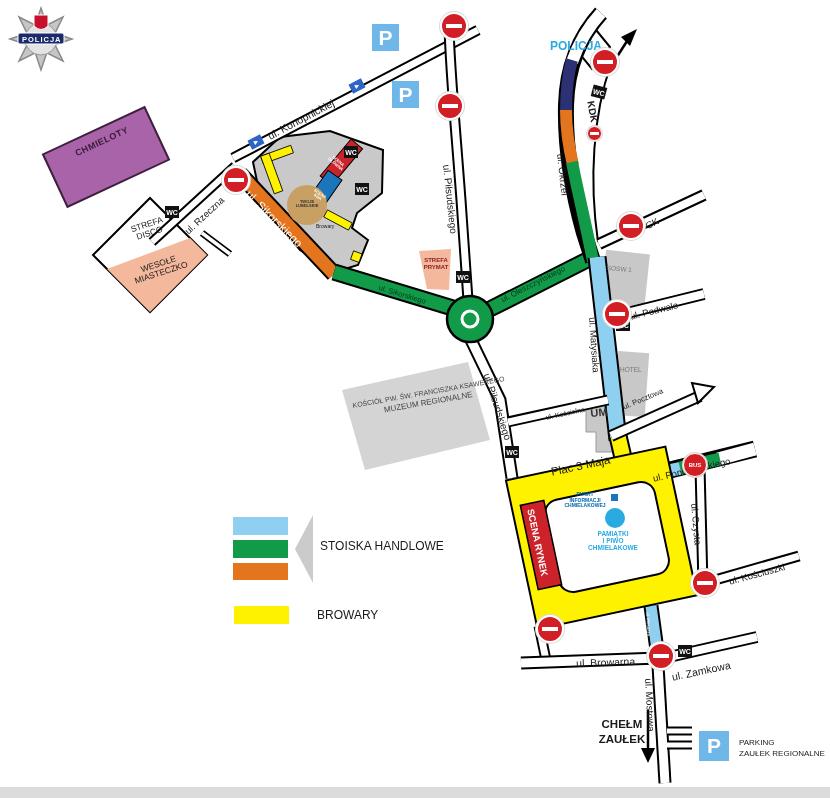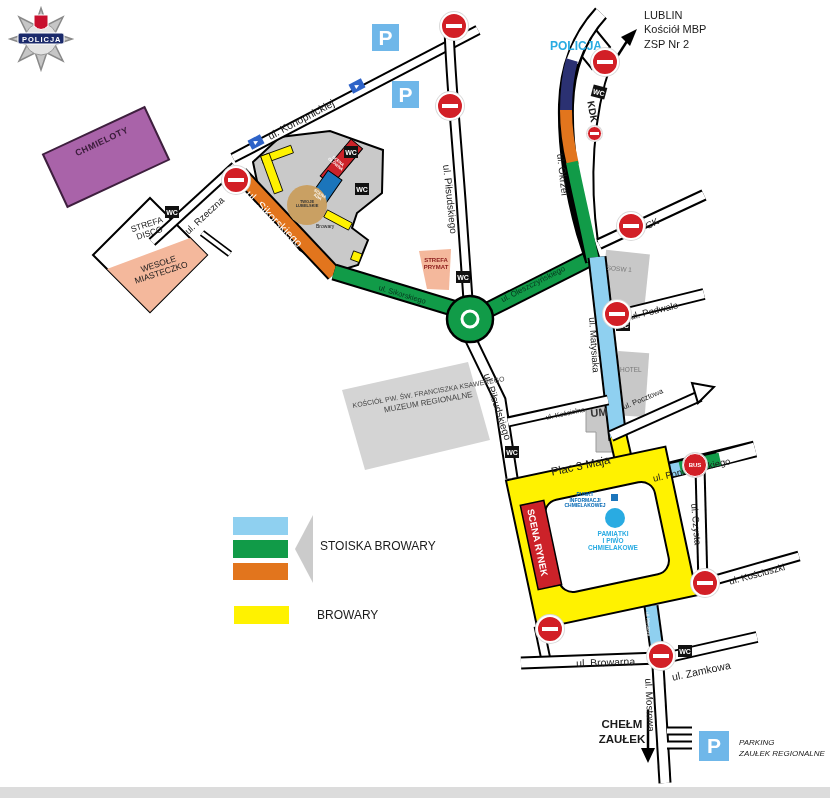--- a/index.html
+++ b/index.html
@@ -153,25 +153,20 @@
   <div class="lbl" style="left:652px;top:474px;transform:rotate(-13deg);font-size:9.5px;">ul. Poniatowskiego</div>
   <div class="lbl" style="left:699px;top:503px;transform:rotate(85deg);font-size:9.5px;">ul. Czysta</div>
   <div class="lbl" style="left:728px;top:577px;transform:rotate(-15deg);font-size:9.5px;">ul. Kościuszki</div>
   <div class="lbl" style="left:576px;top:658px;transform:rotate(-2deg);font-size:10.5px;">ul. Browarna</div>
   <div class="lbl" style="left:671px;top:672px;transform:rotate(-12deg);font-size:10.5px;">ul. Zamkowa</div>
   <div class="lbl" style="left:654px;top:678px;transform:rotate(87deg);font-size:10px;">ul. Mostowa</div>
   <div class="lbl" style="left:649px;top:612px;transform:rotate(86deg);font-size:4.5px;color:#fff;">ul. Mostowa</div>
 
   <div class="lbl" style="left:550px;top:40px;font-size:12px;font-weight:bold;color:#29ABE2;">POLICJA</div>
   <div class="lbl" style="left:596px;top:100px;transform:rotate(80deg);font-size:10px;font-weight:bold;">KDK</div>
-  <div class="lbl" style="left:644px;top:8px;font-size:11px;line-height:1.3;">
-    <div>LUBLIN</div>
-    <div>Kościół MBP</div>
-    <div>ZSP Nr 2</div>
-  </div>
 
   <div class="lbl" style="left:74px;top:150px;transform:rotate(-25deg);font-size:9px;font-weight:bold;color:#3A1C3A;letter-spacing:.5px;">CHMIELOTY</div>
   <div class="lbl ctr" style="left:116px;top:230px;width:62px;transform:rotate(-18deg);font-size:8.5px;">
     <div>STREFA</div>
     <div>DISCO</div>
   </div>
   <div class="lbl ctr" style="left:120px;top:272px;width:78px;transform:rotate(-18deg);font-size:8.5px;">
     <div>WESOŁE</div>
     <div>MIASTECZKO</div>
   </div>
@@ -211,29 +206,29 @@
   <div class="bluedot" style="left:605px;top:508px;width:20px;height:20px;"></div>
   <div class="lbl ctr" style="left:578px;top:530px;width:70px;font-size:6.5px;font-weight:bold;color:#29ABE2;">
     <div>PAMIĄTKI</div>
     <div>I PIWO</div>
     <div>CHMIELAKOWE</div>
   </div>
 
   <div class="bar" style="left:233px;top:517px;width:55px;height:18px;background:#8FD0F0;"></div>
   <div class="bar" style="left:233px;top:540px;width:55px;height:18px;background:#119B48;"></div>
   <div class="bar" style="left:233px;top:563px;width:55px;height:17px;background:#E2751D;"></div>
-  <div class="lbl" style="left:320px;top:540px;font-size:12px;">STOISKA BROWARY</div>
+  <div class="lbl" style="left:320px;top:540px;font-size:12px;">STOISKA HANDLOWE</div>
   <div class="bar" style="left:234px;top:606px;width:55px;height:18px;background:#FFF200;"></div>
   <div class="lbl" style="left:317px;top:609px;font-size:12px;">BROWARY</div>
 
   <div class="lbl ctr" style="left:596px;top:717px;width:52px;font-size:11.5px;font-weight:bold;line-height:1.3;">
     <div>CHEŁM</div>
     <div>ZAUŁEK</div>
   </div>
-  <div class="lbl" style="left:739px;top:737px;font-size:8px;line-height:1.4;font-style:italic;">
+  <div class="lbl" style="left:739px;top:737px;font-size:8px;line-height:1.4;">
     <div>PARKING</div>
     <div>ZAUŁEK REGIONALNE</div>
   </div>
 
   <div class="pb" style="left:372px;top:24px;">P</div>
   <div class="pb" style="left:392px;top:81px;">P</div>
   <div class="pb" style="left:699px;top:731px;width:30px;height:30px;">P</div>
 
   <div class="wc" style="left:344px;top:146px;">WC</div>
   <div class="wc" style="left:355px;top:183px;">WC</div>

